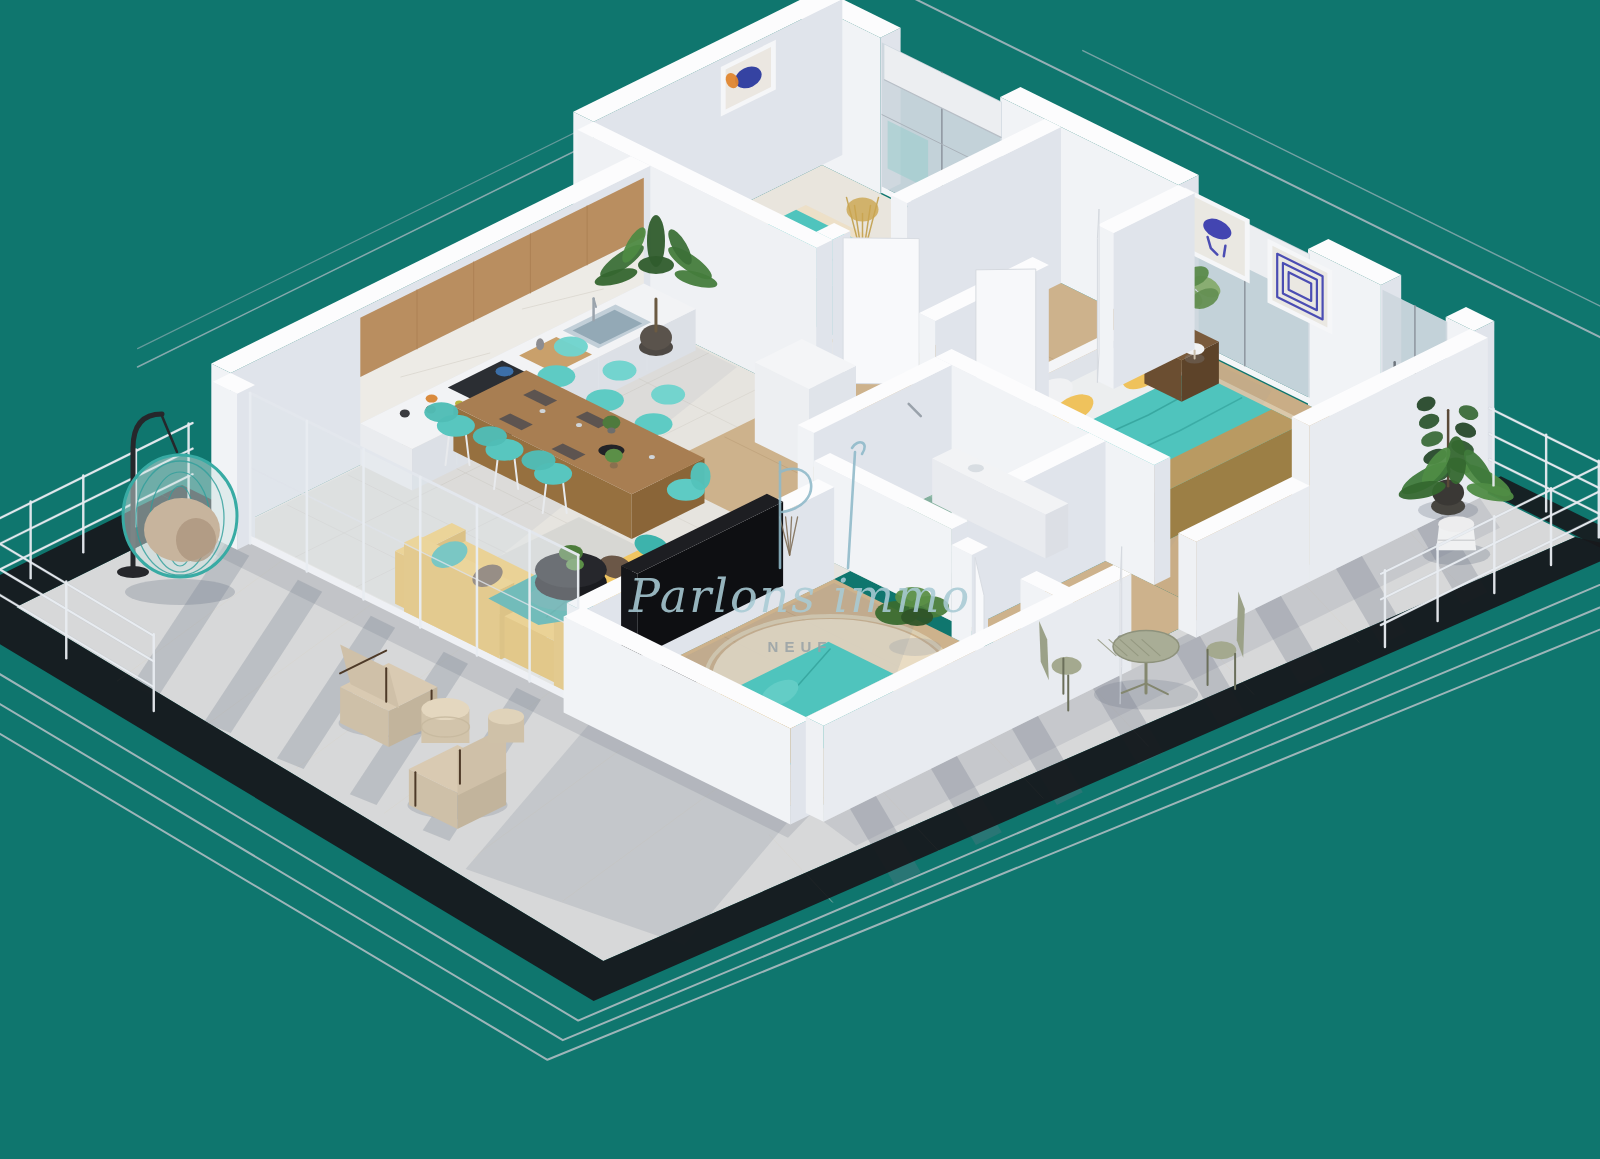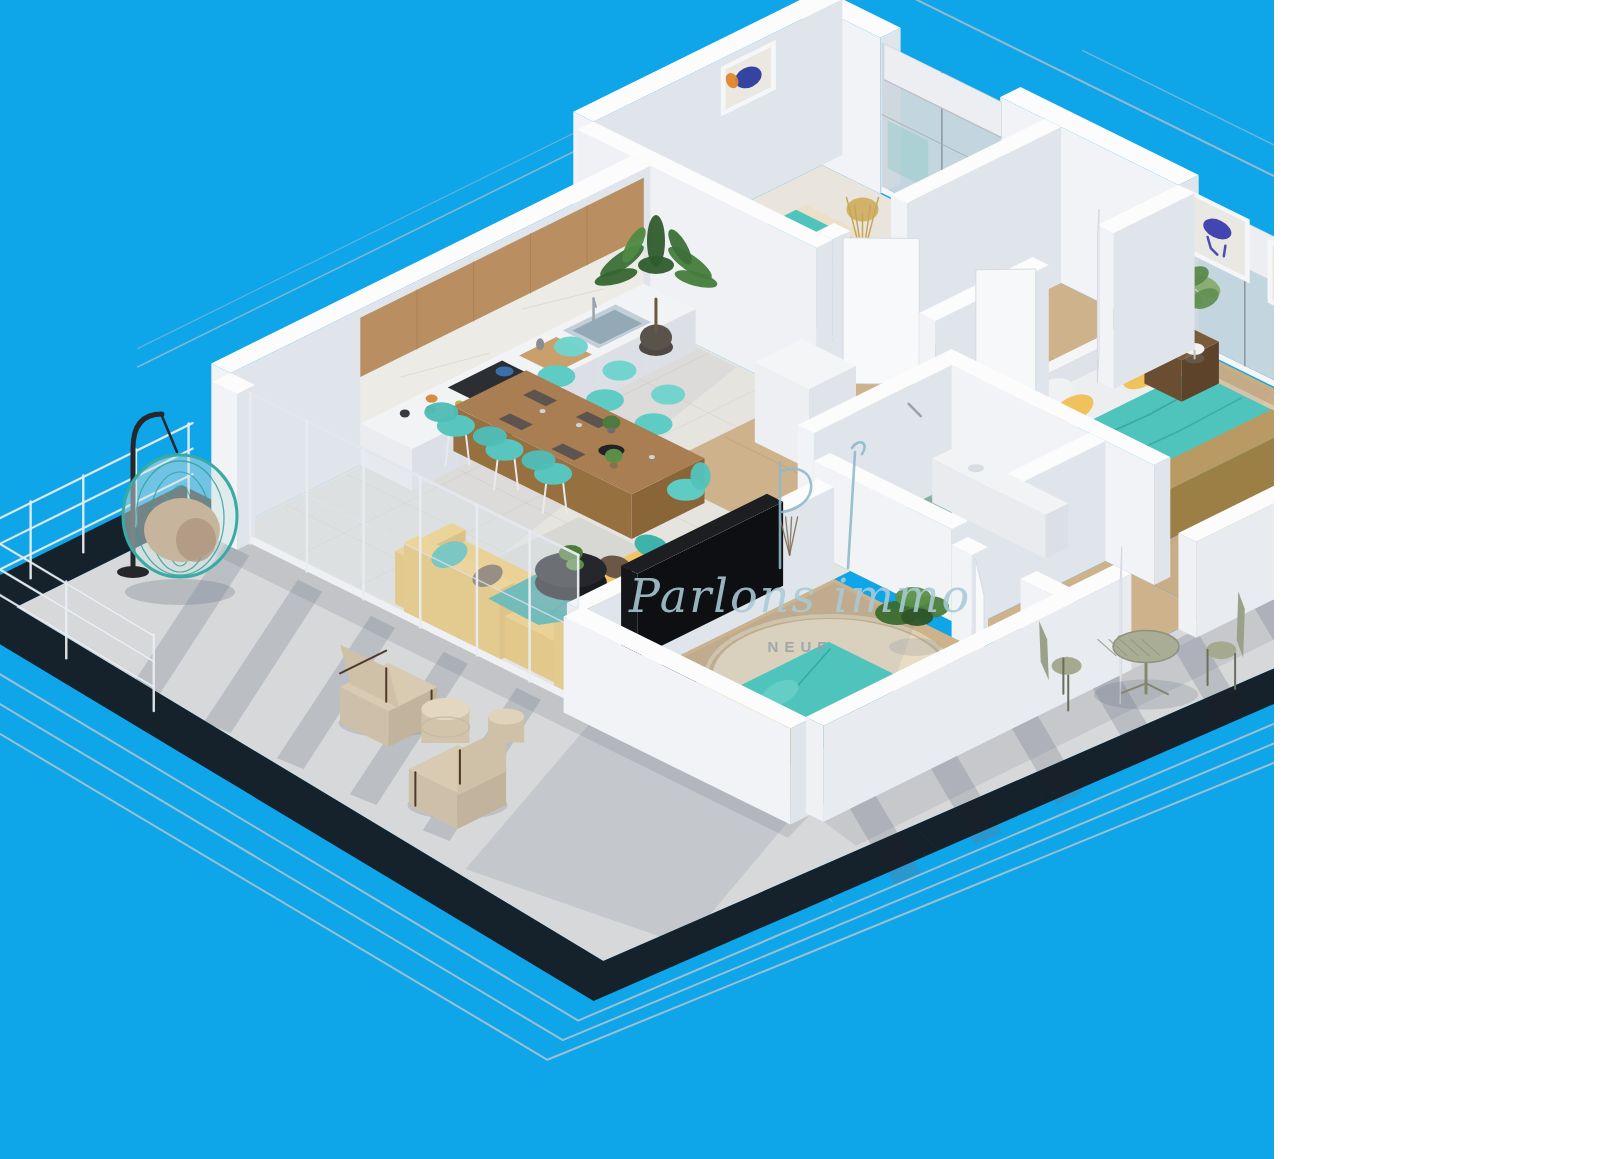--- a/index.html
+++ b/index.html
@@ -1,16 +1,16 @@
 <!DOCTYPE html>
 <html><head>
 <meta charset="utf-8">
 <style>
   html,body{margin:0;padding:0;background:#ffffff;}
-  #stage{width:1274px;height:1159px;position:relative;overflow:hidden;background:#0ea5e9;}
+  #stage{width:1600px;height:1159px;position:relative;overflow:hidden;background:#0f766e;}
   svg{display:block;}
   .wm-script{font-family:"DejaVu Serif", serif;font-style:italic;}
   .wm-label{font-family:"Liberation Sans", sans-serif;font-weight:bold;}
 </style>
 </head>
 <body>
 
 <div id="stage">
 <svg id="scene" width="1600" height="1159" viewBox="0 0 1600 1159" xmlns="http://www.w3.org/2000/svg">
   <g id="render-layer">

